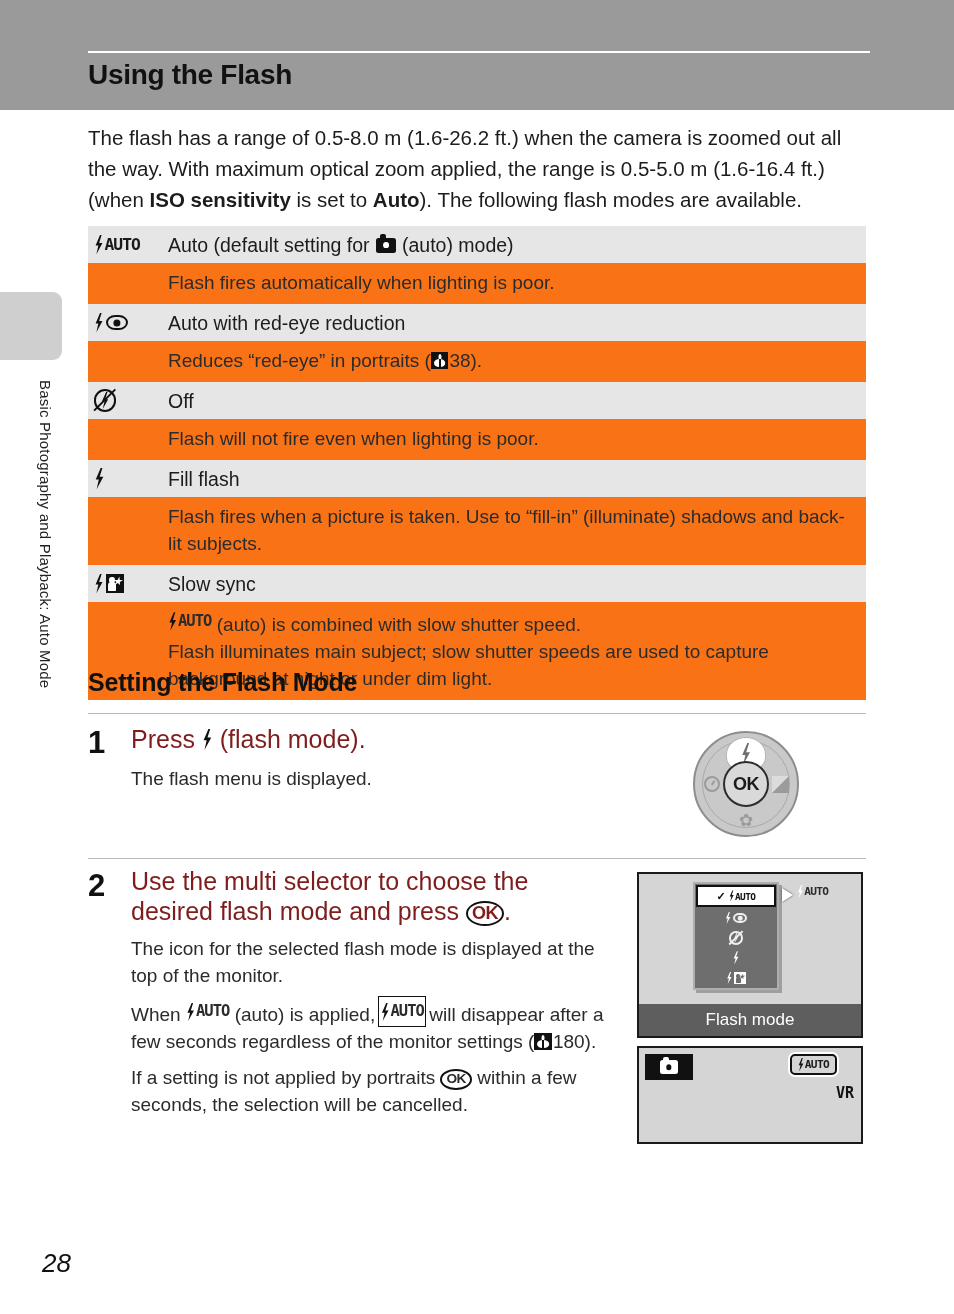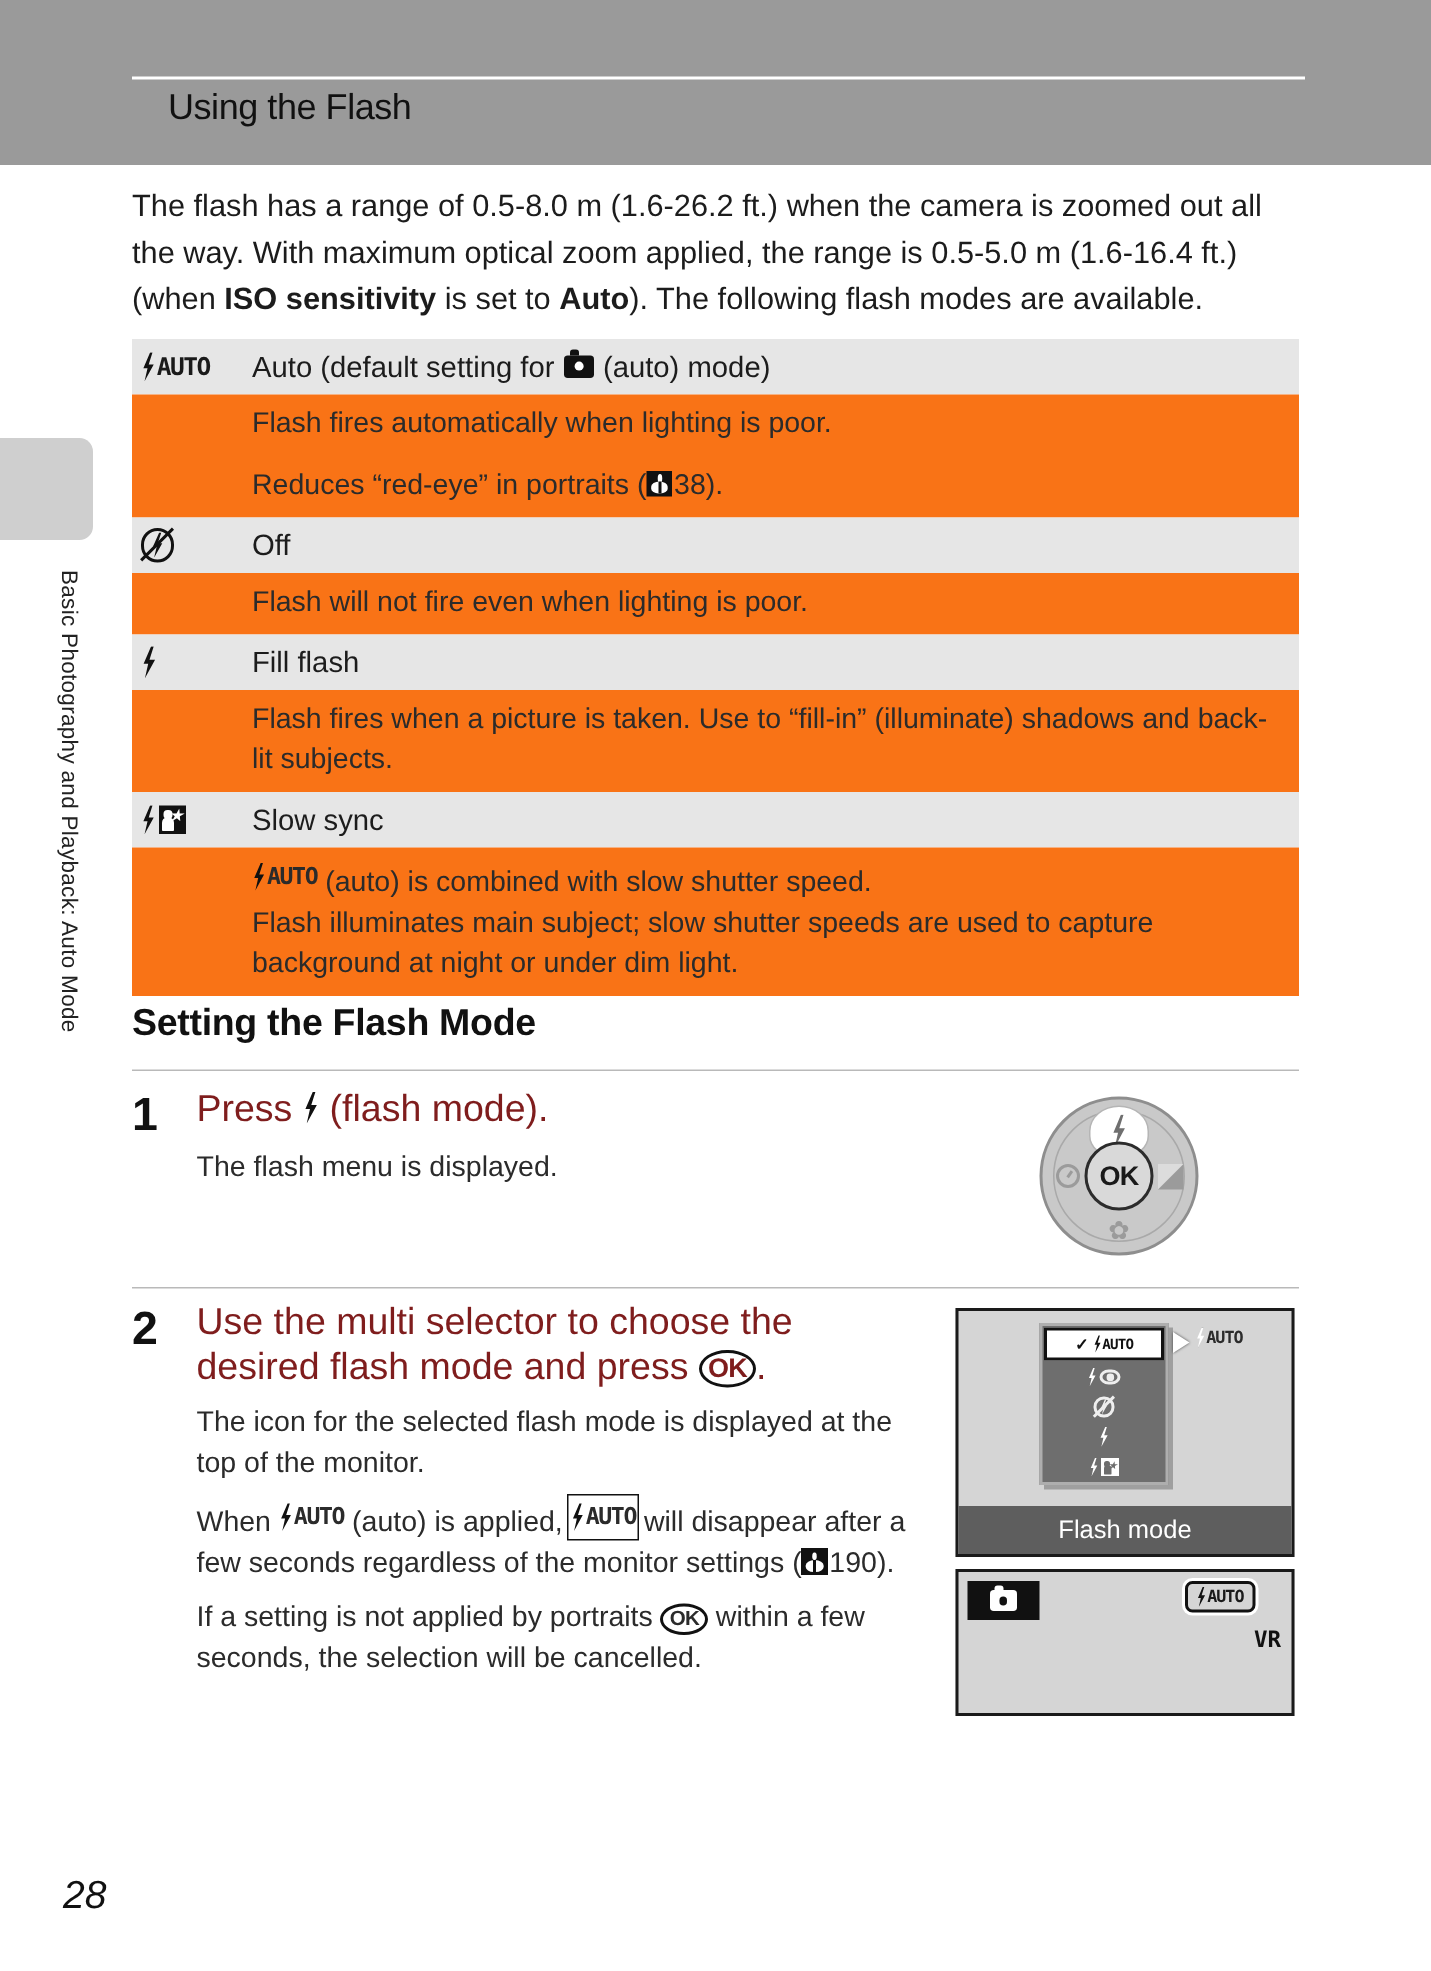--- a/index.html
+++ b/index.html
@@ -27,26 +27,25 @@
   .header-rule {
     position: absolute;
     left: 88px; top: 51px;
     width: 782px;
     height: 2px;
     background: #ffffff;
   }
   .page-title {
     position: absolute;
     left: 88px; top: 58px;
-    font-size: 24px;
-    font-weight: normal;
+    font-size: 28px;
+    font-weight: bold;
     letter-spacing: -0.3px;
     color: #111;
     line-height: 1.2;
-    margin-left: 24px;
   }
 
   
   .side-tab {
     position: absolute;
     left: -14px; top: 292px;
     width: 76px;
     height: 68px;
     background: #cfcfcf;
     border-radius: 0 9px 9px 0;
@@ -571,20 +570,29 @@
           <i class="bolt"></i>
           <span class="auto-word">AUTO</span>
         </span>
     </div>
     <div class="mode-name"><span>Auto (default setting for </span><span class="cam-ic"></span><span> (auto) mode)</span></div>
   </div>
   <div class="mode-row-desc">
     <div class="mode-desc-text">Flash fires automatically when lighting is poor.</div>
   </div>
 
+  <div class="mode-row-head">
+    <div class="mode-icon-cell">
+      <span style="font-size:19px;display:inline-flex;align-items:center;">
+          <i class="bolt"></i>
+          <span class="eye"></span>
+        </span>
+    </div>
+    <div class="mode-name">Auto with red-eye reduction</div>
+  </div>
   <div class="mode-row-desc">
     <div class="mode-desc-text"><span>Reduces “red-eye” in portraits (</span><span class="bookref"><i class="split"></i></span><span>38</span><span>).</span></div>
   </div>
 
   <div class="mode-row-head">
     <div class="mode-icon-cell">
       <span class="flash-off" style="font-size:21px;">
           <i class="ring"></i>
           <i class="ibolt"></i>
           <i class="slash"></i>
@@ -659,21 +667,21 @@
 <div class="step-num" style="top:870px;">2</div>
 <div class="step-body" style="top:866px; width:475px;">
   <div class="step-title"><span>Use the multi selector to choose the desired flash mode and press </span><span class="okbtn">OK</span><span>.</span></div>
   <div class="step-note">The icon for the selected flash mode is displayed at the top of the monitor.</div>
   <div class="step-note"><span>When </span><span class="ic-flash-auto" style="font-size:18px;">
         <i class="bolt"></i>
         <span class="auto-word">AUTO</span>
       </span><span> (auto) is applied, </span><span class="ic-flash-auto" style="font-size:18px;outline:1.5px solid #111;outline-offset:1px;">
         <i class="bolt"></i>
         <span class="auto-word">AUTO</span>
-      </span><span> will disappear after a few seconds regardless of the monitor settings (</span><span class="bookref"><i class="split"></i></span><span>190</span><span>).</span></div>
+      </span><span> will disappear after a few seconds regardless of the monitor settings (</span><span class="bookref"><i class="split"></i></span><span>180</span><span>).</span></div>
   <div class="step-note"><span>If a setting is not applied by portraits </span><span class="okbtn">OK</span><span> within a few seconds, the selection will be cancelled.</span></div>
 </div>
 
 <div class="monitor" id="monitor-menu">
   <div class="menu-popup">
     <div class="menu-item selected">
       <span class="menu-check">✓</span>
       <span class="ic-flash-auto" style="font-size:11px;">
           <i class="bolt"></i>
           <span class="auto-word">AUTO</span>

